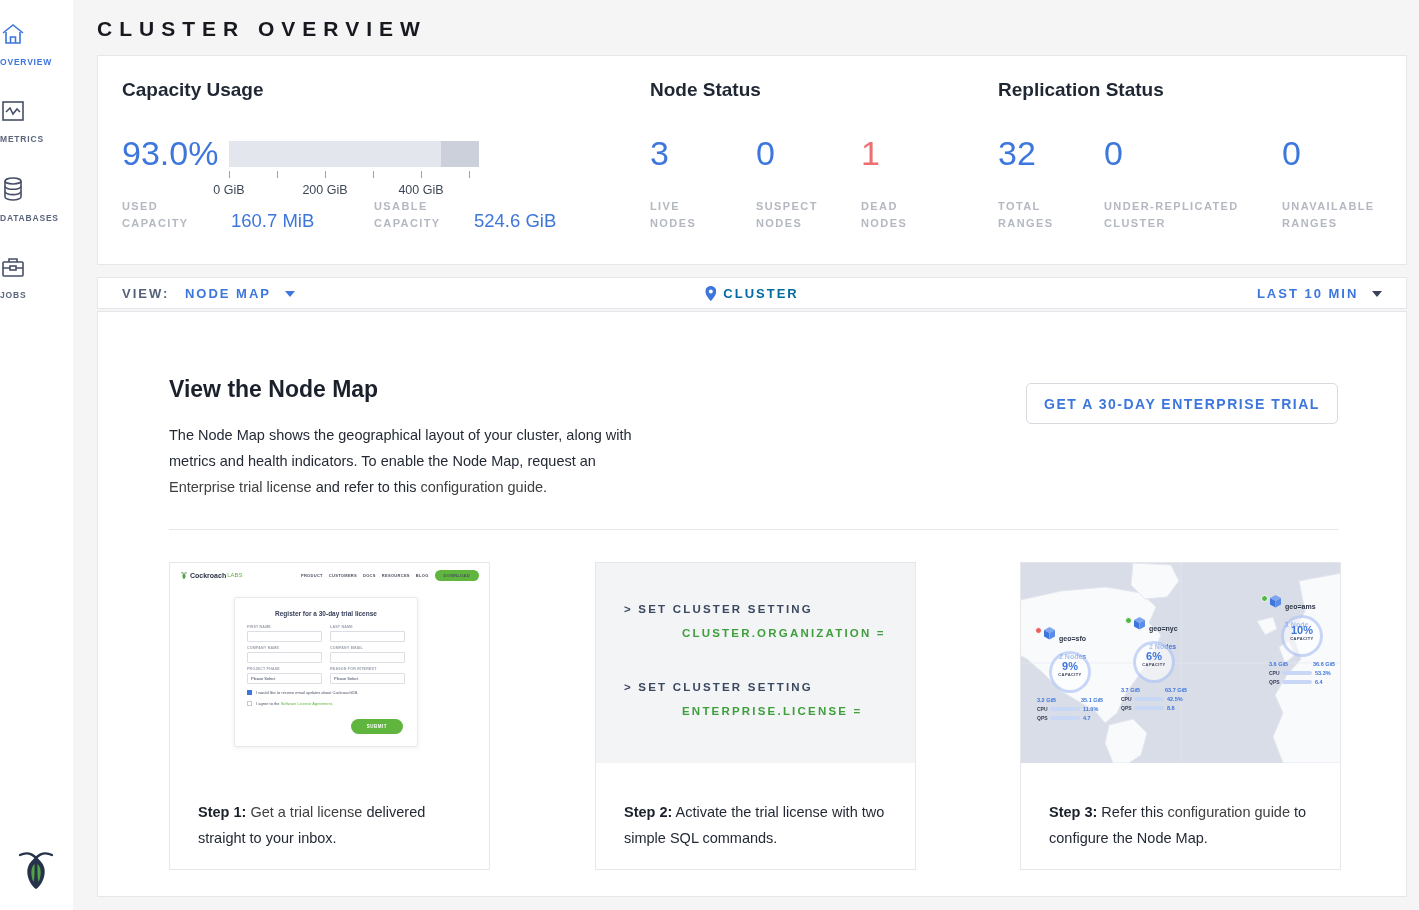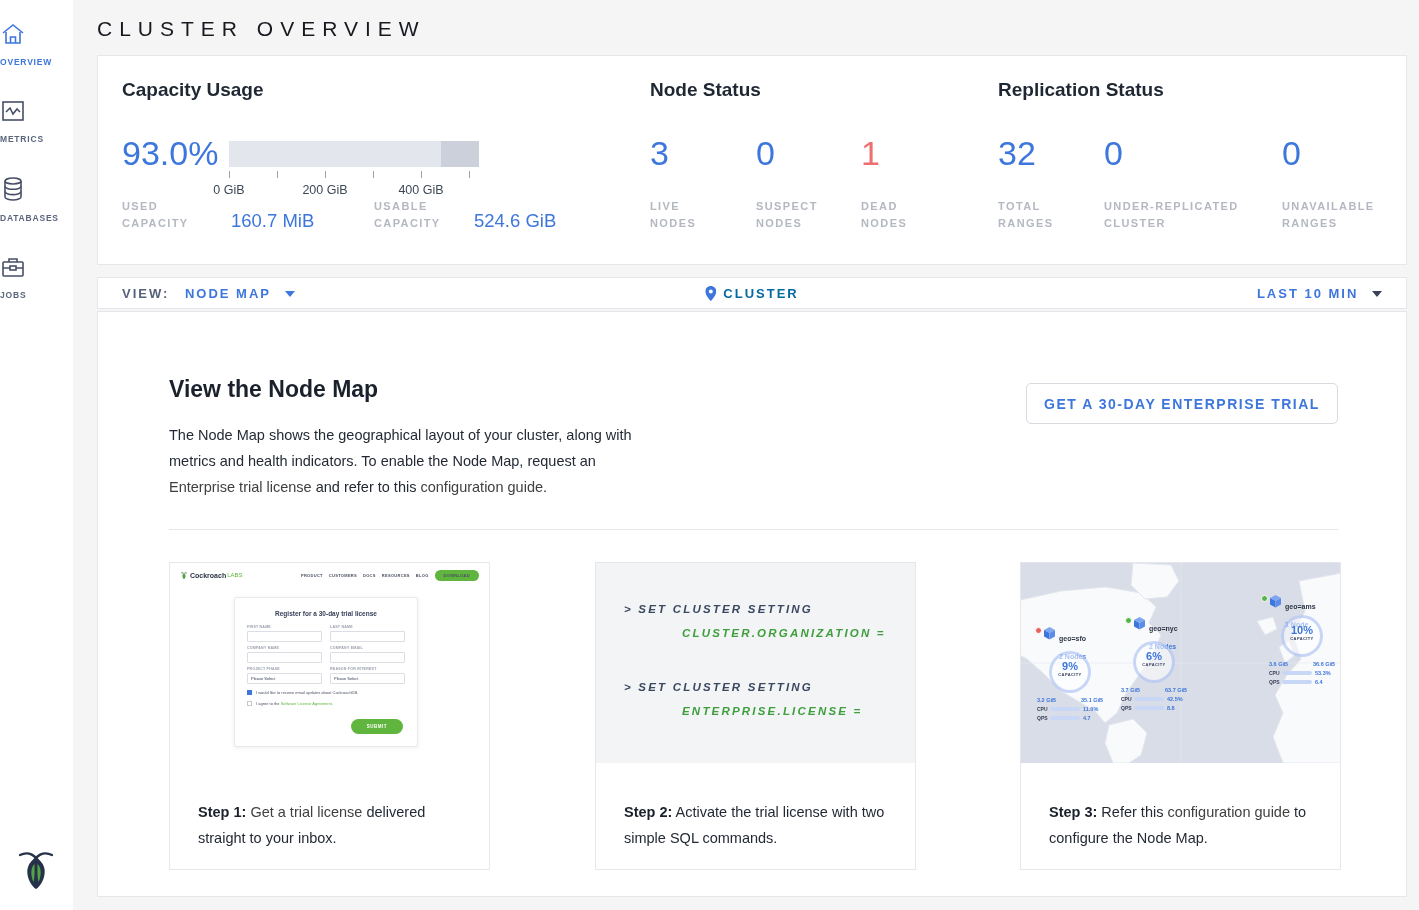--- a/index.html
+++ b/index.html
@@ -24,21 +24,21 @@
     display:block; font-size:8.5px; letter-spacing:0.8px; margin-top:7px;
     color:#5a657c; font-weight:bold;
   }
   .side-item svg { stroke:#474f66; }
   .side-item.active svg { stroke:#3d76dd; }
   .side-item.active .lbl { color:#3d76dd; }
   .side-logo { position:absolute; bottom:14px; left:14px; }
   
   .content { margin-left:73px; padding:0 12px 0 24px; }
   .page-title {
-    font-size:21px; font-weight:normal; letter-spacing:7px; color:#17191f;
+    font-size:21px; font-weight:bold; letter-spacing:7px; color:#17191f;
     padding:17px 0 14px 0; height:55px;
   }
   .panel { background:#fff; border:1px solid #e6e7ea; }
   
   .summary { position:relative; height:210px; }
   .sec-title { font-size:19px; font-weight:600; color:#1f2733; position:absolute; top:23px; }
   .bignum { font-size:34px; color:#3d76dd; position:absolute; top:78px; }
   .stat-label {
     position:absolute; top:142px; font-size:11px; letter-spacing:1.4px;
     color:#b4b8c1; line-height:17px; font-weight:bold;
@@ -111,21 +111,21 @@
   .ms-box { width:5px; height:5px; border:1px solid #c4c8d2; margin-right:4px; flex:none; }
   .ms-box.checked { background:#3d76dd; border-color:#3d76dd; }
   .ms-check span { font-size:4px; color:#4a5162; }
   .ms-check .glink { color:#60b53e; }
   .ms-submit {
     position:absolute; right:14px; bottom:12px; background:#60b53e; color:#fff;
     font-size:4.5px; letter-spacing:.5px; font-weight:bold; border:none;
     border-radius:8px; padding:5px 16px;
   }
   
-  .code-media { position:relative; width:100%; height:200px; background:#f3f4f6;font-style:italic; }
+  .code-media { position:relative; width:100%; height:200px; background:#f3f4f6; }
   .code-cmd {
     position:absolute; left:28px; font-size:11.5px; letter-spacing:2.2px;
     font-weight:bold; color:#3a4860; white-space:nowrap;
   }
   .code-arg {
     position:absolute; left:86px; font-size:11.5px; letter-spacing:2.2px;
     font-weight:bold; color:#3f9e3c; white-space:nowrap;
   }
   
   .map-media { position:relative; width:100%; height:200px; background:#d9dde7; overflow:hidden; }

